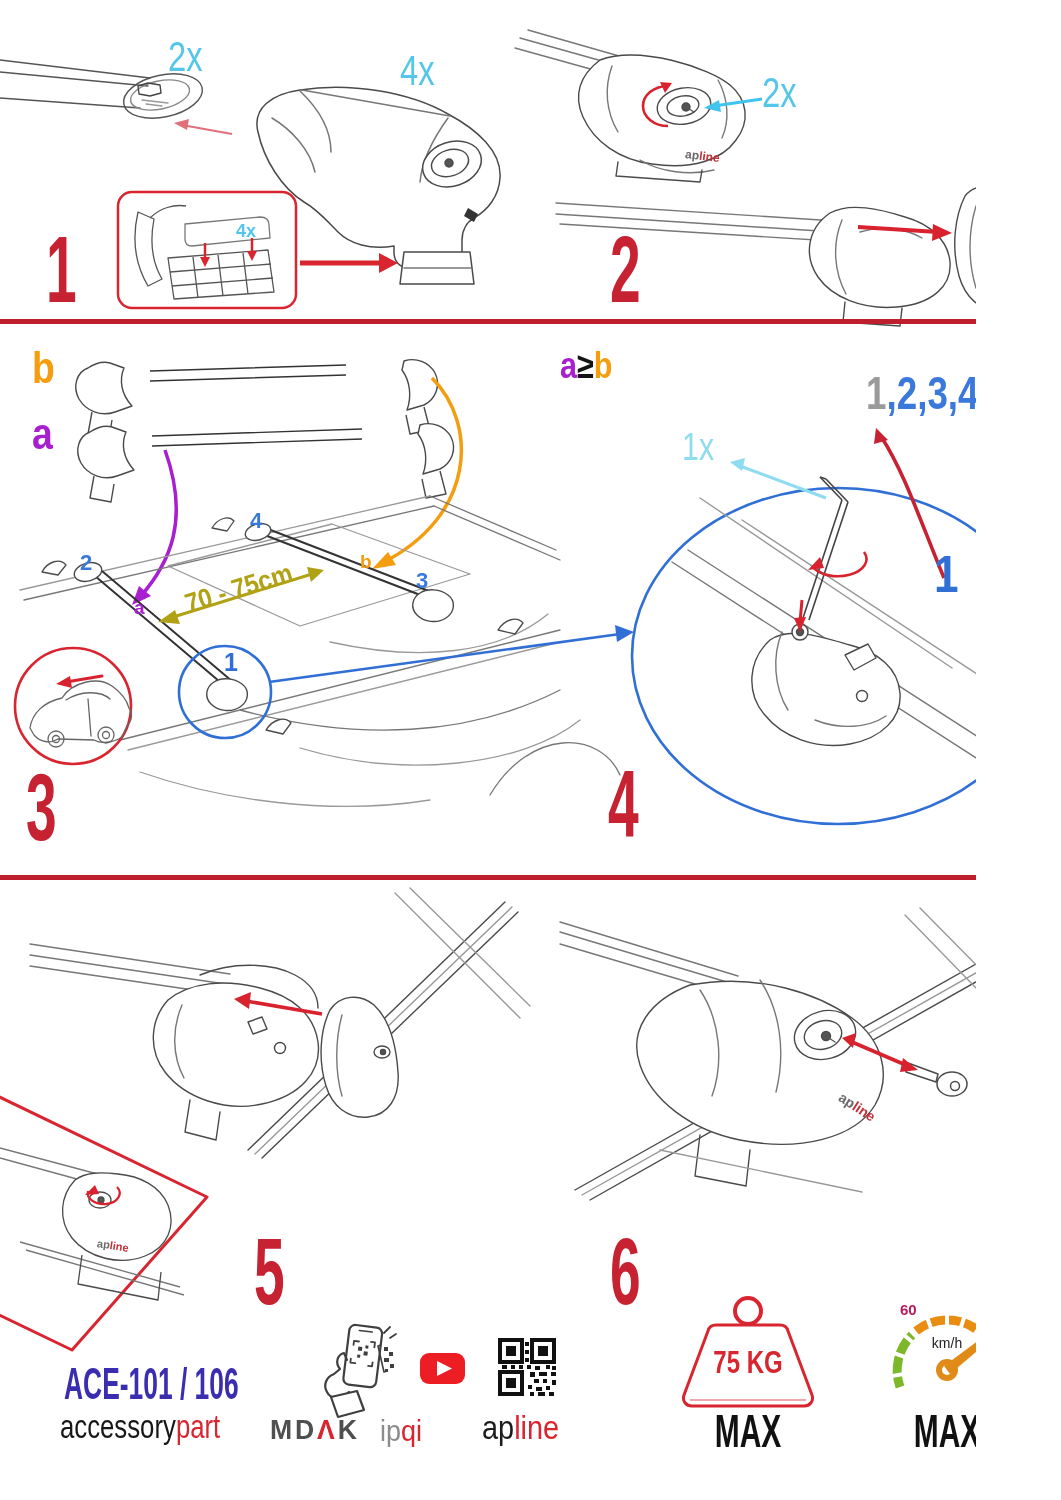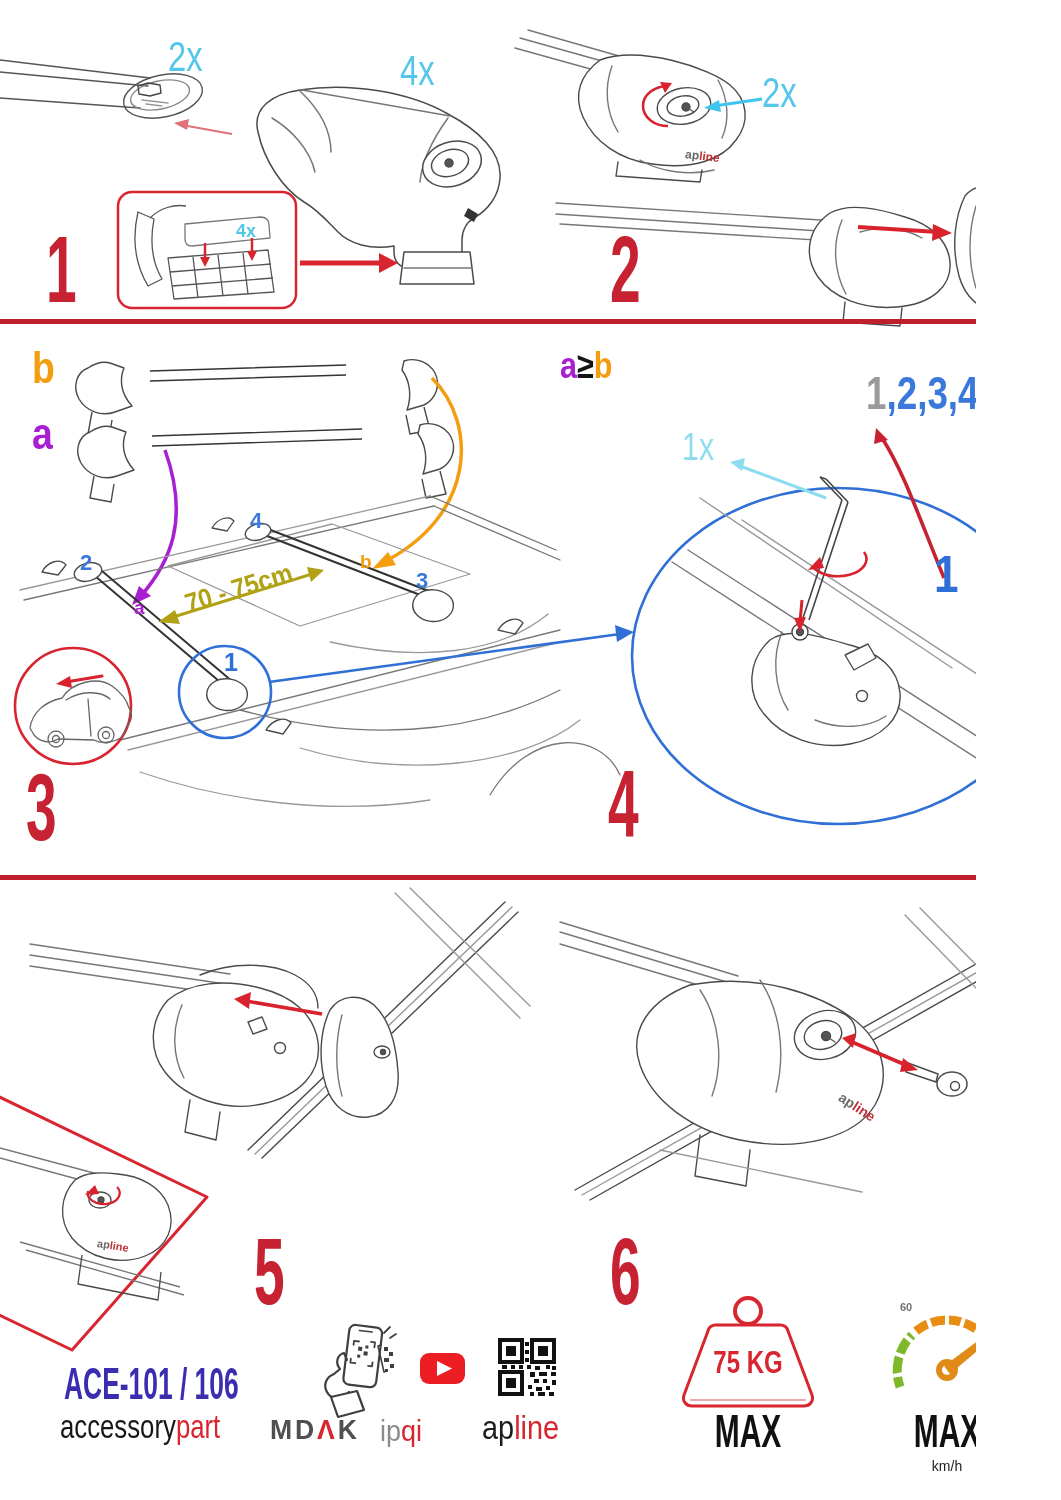--- a/index.html
+++ b/index.html
@@ -30,21 +30,21 @@
   .brand .bk{color:#171717;} .brand .rd{color:#d8252f;}
   .mdak{font-size:28px;font-weight:700;letter-spacing:3px;color:#4f4f4f;transform:scaleX(.95);}
   .mdak .rd{color:#d8252f;}
   .ipqi{font-size:30px;font-weight:500;transform:scaleX(.9);}
   .ipqi .gy{color:#8b8b8b;} .ipqi .rd{color:#d8252f;}
   .apline{font-size:34px;font-weight:500;transform:scaleX(.85);}
   .apline .bk{color:#1c1c1c;} .apline .rd{color:#d8252f;}
   .wval{font-size:32px;font-weight:700;color:#d8252f;transform:translateX(-50%) scaleX(.75);transform-origin:center top;}
   .maxlbl{font-size:46px;font-weight:700;color:#111;transform:translateX(-50%) scaleX(.65);transform-origin:center top;}
   .kmh{font-size:14px;font-weight:500;color:#222;transform:translateX(-50%);transform-origin:center top;}
-  .s60{font-size:11px;font-weight:700;color:#737373;}
+  .s60{font-size:15px;font-weight:700;color:#be185d;}
   .s120{font-size:15px;font-weight:700;color:#f09818;margin-top:40px;}
 </style>
 </head>
 <body>
 
 <div class="page">
 
 <svg width="1061" height="1500" viewBox="0 0 1061 1500">
   <defs></defs>
 
@@ -430,16 +430,16 @@
 
 <div class="t code" style="left:64px;top:1362px;">ACE-101 / 106</div>
 <div class="t brand" style="left:60px;top:1410px;"><span class="bk">accessory</span><span class="rd">part</span></div>
 <div class="t mdak" style="left:270px;top:1416px;"><span>MD</span><span class="rd">Λ</span><span>K</span></div>
 <div class="t ipqi" style="left:380px;top:1416px;"><span class="gy">ip</span><span class="rd">qi</span></div>
 <div class="t apline" style="left:482px;top:1410px;"><span class="bk">ap</span><span class="rd">line</span></div>
 <div class="t wval" style="left:748px;top:1346px;">75 KG</div>
 <div class="t maxlbl" style="left:748px;top:1408px;">MAX</div>
 <div class="t s60" style="left:900px;top:1302px;">60</div>
 <div class="t s120" style="left:994px;top:1328px;">120</div>
-<div class="t kmh" style="left:947px;top:1459px;">km/h</div>
+<div class="t kmh" style="left:947px;top:1336px;">km/h</div>
 <div class="t maxlbl" style="left:947px;top:1408px;">MAX</div>
 
 </div>
 
 </body></html>

